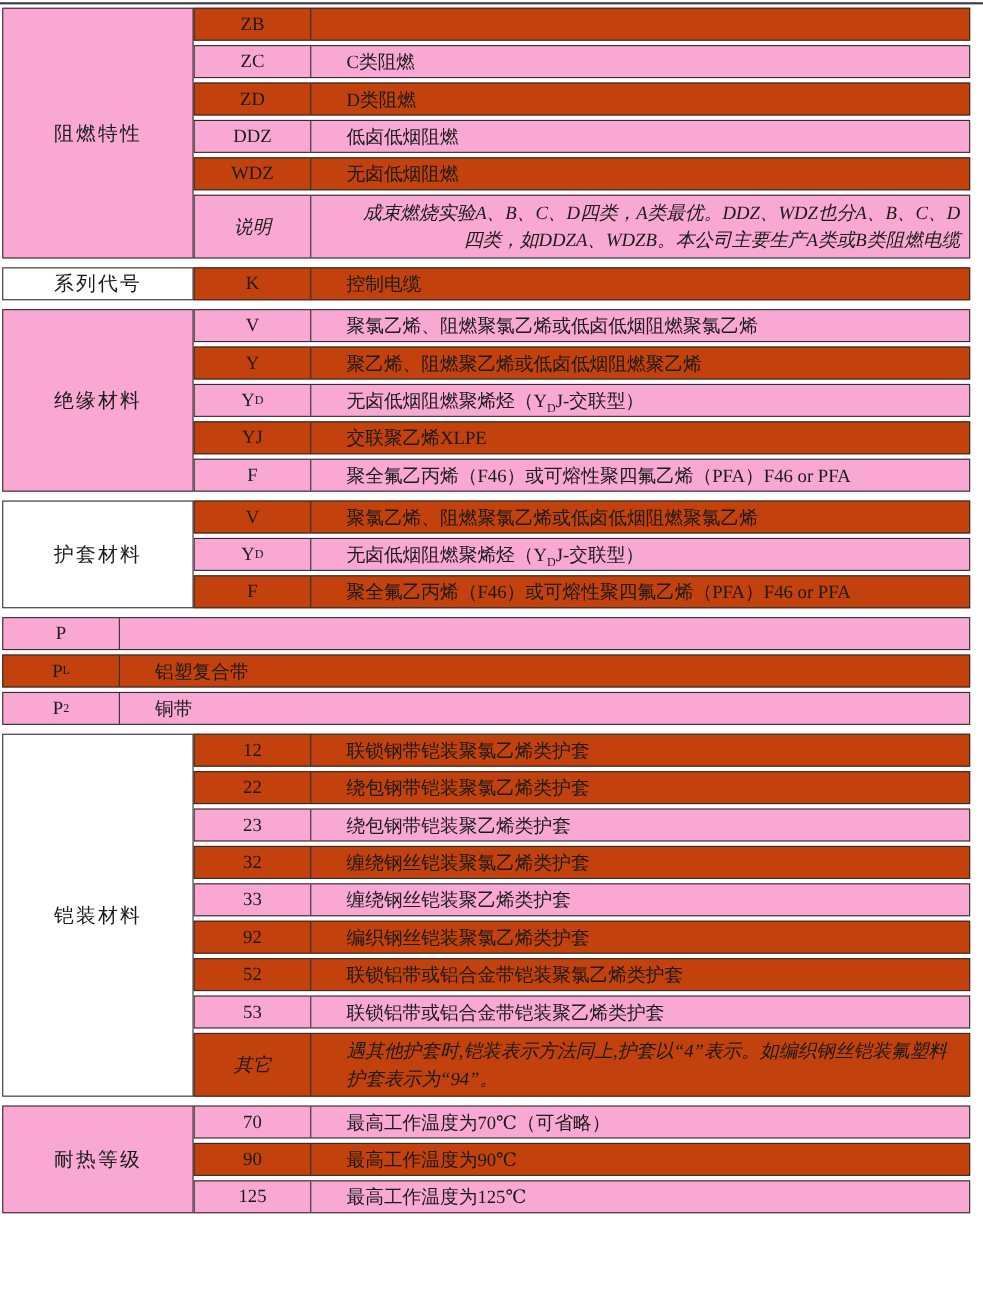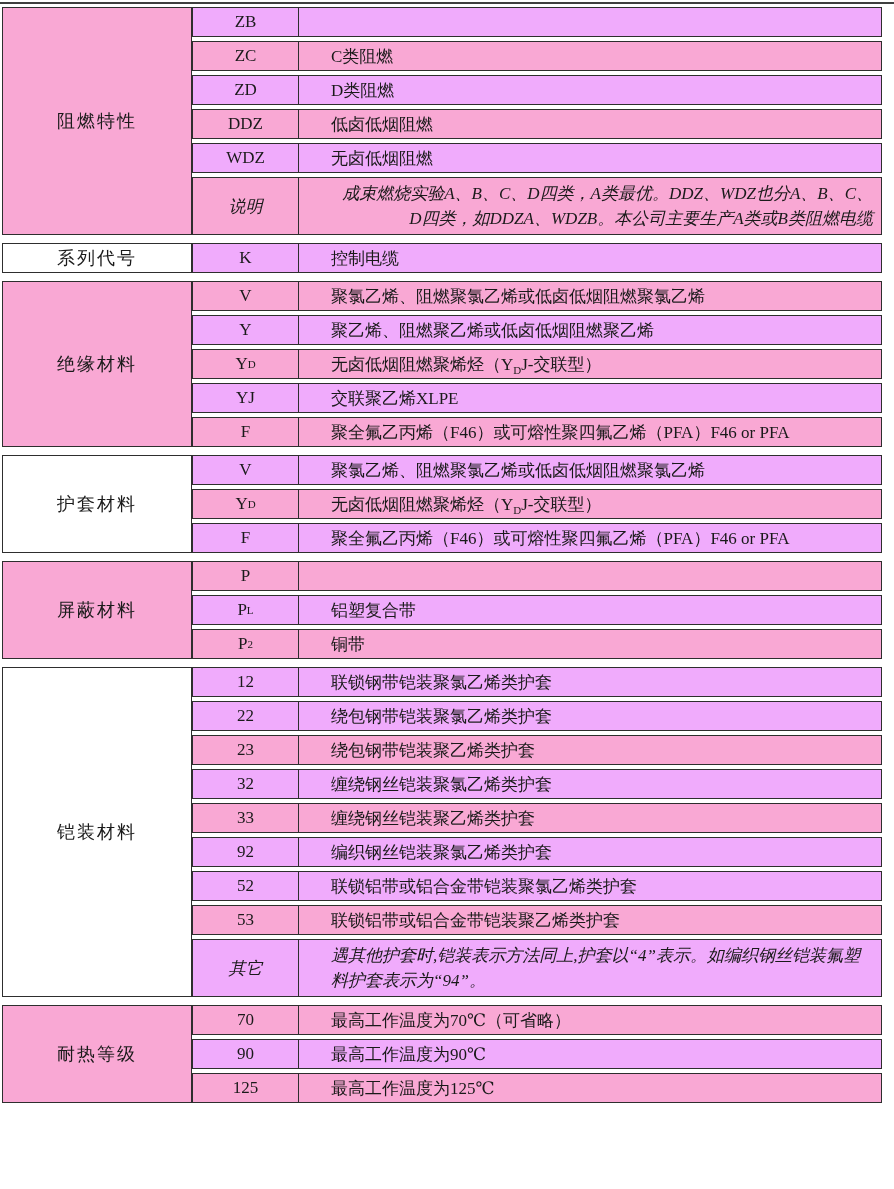--- a/index.html
+++ b/index.html
@@ -27,21 +27,21 @@
     position: absolute;
     top: 7px;
     left: 2px;
     width: 880px;
   }
   .sec {
     display: flex;
     margin-bottom: 8px;
   }
   .cat {
-    width: 190px;
+    width: 174px;
     flex-shrink: 0;
     border: 1px solid #2e2e2e;
     box-sizing: border-box;
     display: flex;
     align-items: center;
     justify-content: center;
     font-size: 18px;
     letter-spacing: 2px;
     background: #ffffff;
   }
@@ -50,21 +50,21 @@
     display: flex;
     flex-direction: column;
     gap: 4px;
     min-width: 0;
   }
   .row {
     display: flex;
     border: 1px solid #2e2e2e;
     box-sizing: border-box;
     height: 30px;
-    background: #f0abfc;
+    background: #c2410c;
   }
   .row.tall {
     height: 58px;
     font-style: italic;
   }
   .code {
     width: 106px;
     flex-shrink: 0;
     border-right: 1px solid #2e2e2e;
     box-sizing: border-box;
@@ -195,21 +195,20 @@
         </div>
         <div class="row">
           <div class="code">F</div>
           <div class="desc">
             <span class="inner">聚全氟乙丙烯（F46）或可熔性聚四氟乙烯（PFA）F46 or PFA</span>
           </div>
         </div>
       </div>
     </section>
     <section class="sec">
-      <div class="cat g">屏蔽材料</div>
       <div class="rows">
         <div class="row g">
           <div class="code">P</div>
         </div>
         <div class="row">
           <div class="code">P<sub>L</sub></div>
           <div class="desc">
             <span class="inner">铝塑复合带</span>
           </div>
         </div>

